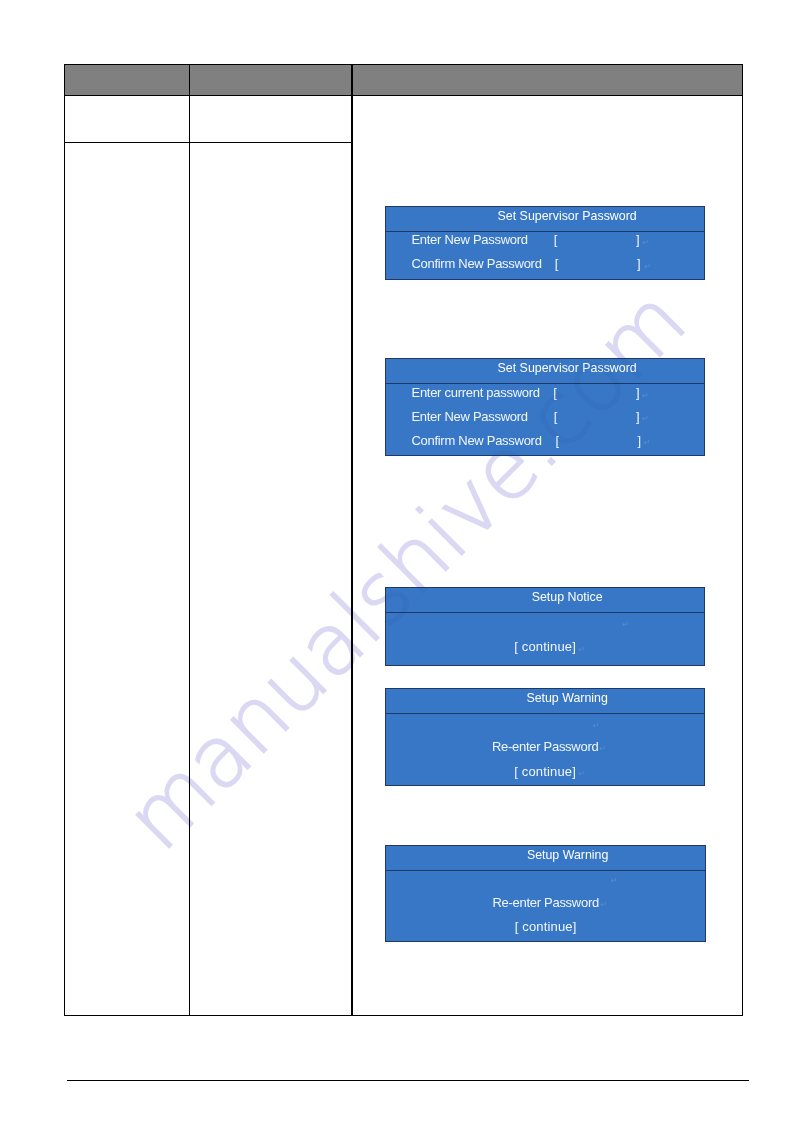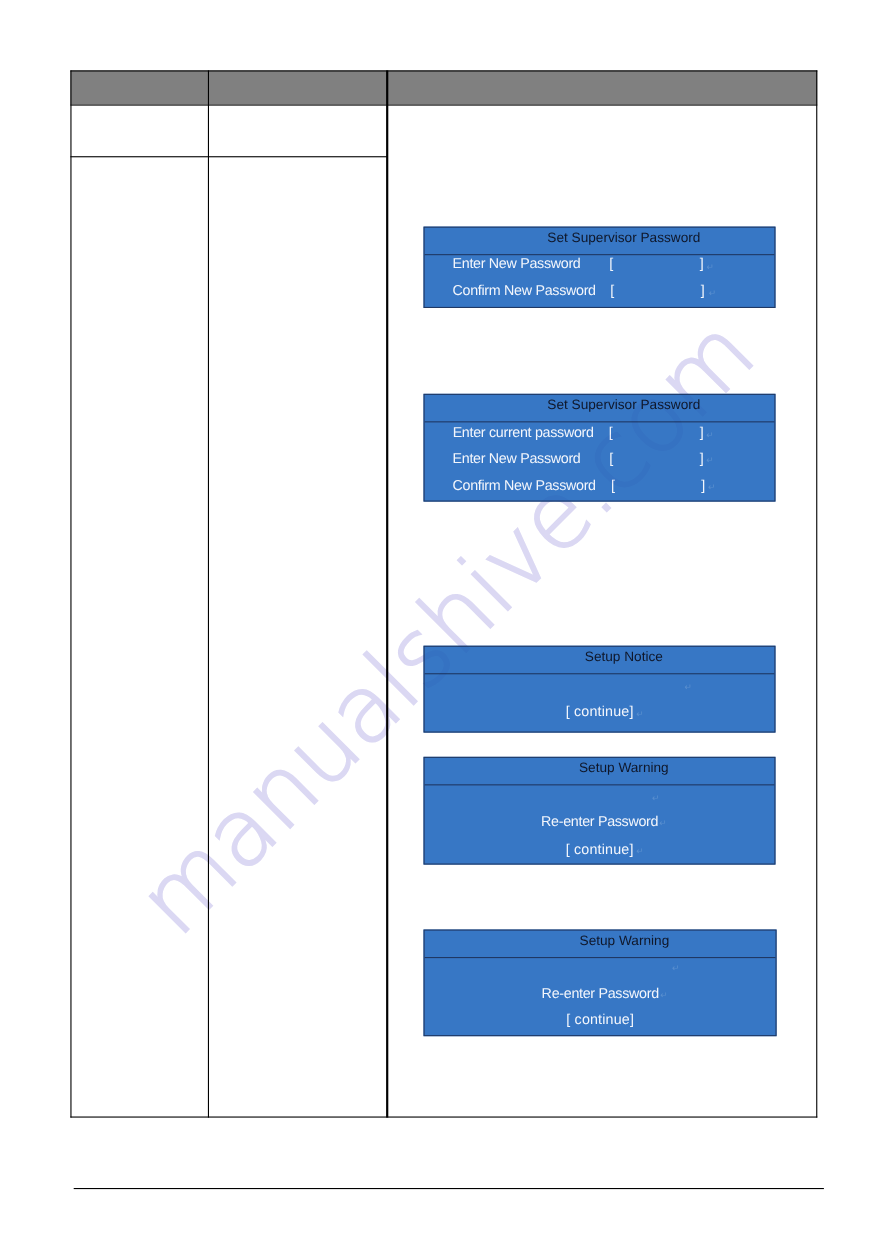--- a/index.html
+++ b/index.html
@@ -56,21 +56,21 @@
     background:#3777c5;
     border:1.5px solid #1f3864;
     z-index:3;
     color:#ffffff;
   }
   .dlg .titlebar {
     position:absolute; left:0; right:0; top:0;
     box-sizing:border-box;
     border-bottom:1.5px solid #1f3864;
     text-align:center;
-    color:#0f172a;
+    color:#ffffff;
     font-size:12.4px;
     padding-left:44px;
   }
   .dlg .titlebar span { display:inline-block; }
   .dlg .row, .dlg .titlebar { filter: blur(0.4px); }
   .dlg .row {
     position:absolute;
     font-size:13px;
     line-height:13px;
     letter-spacing:-0.28px;

